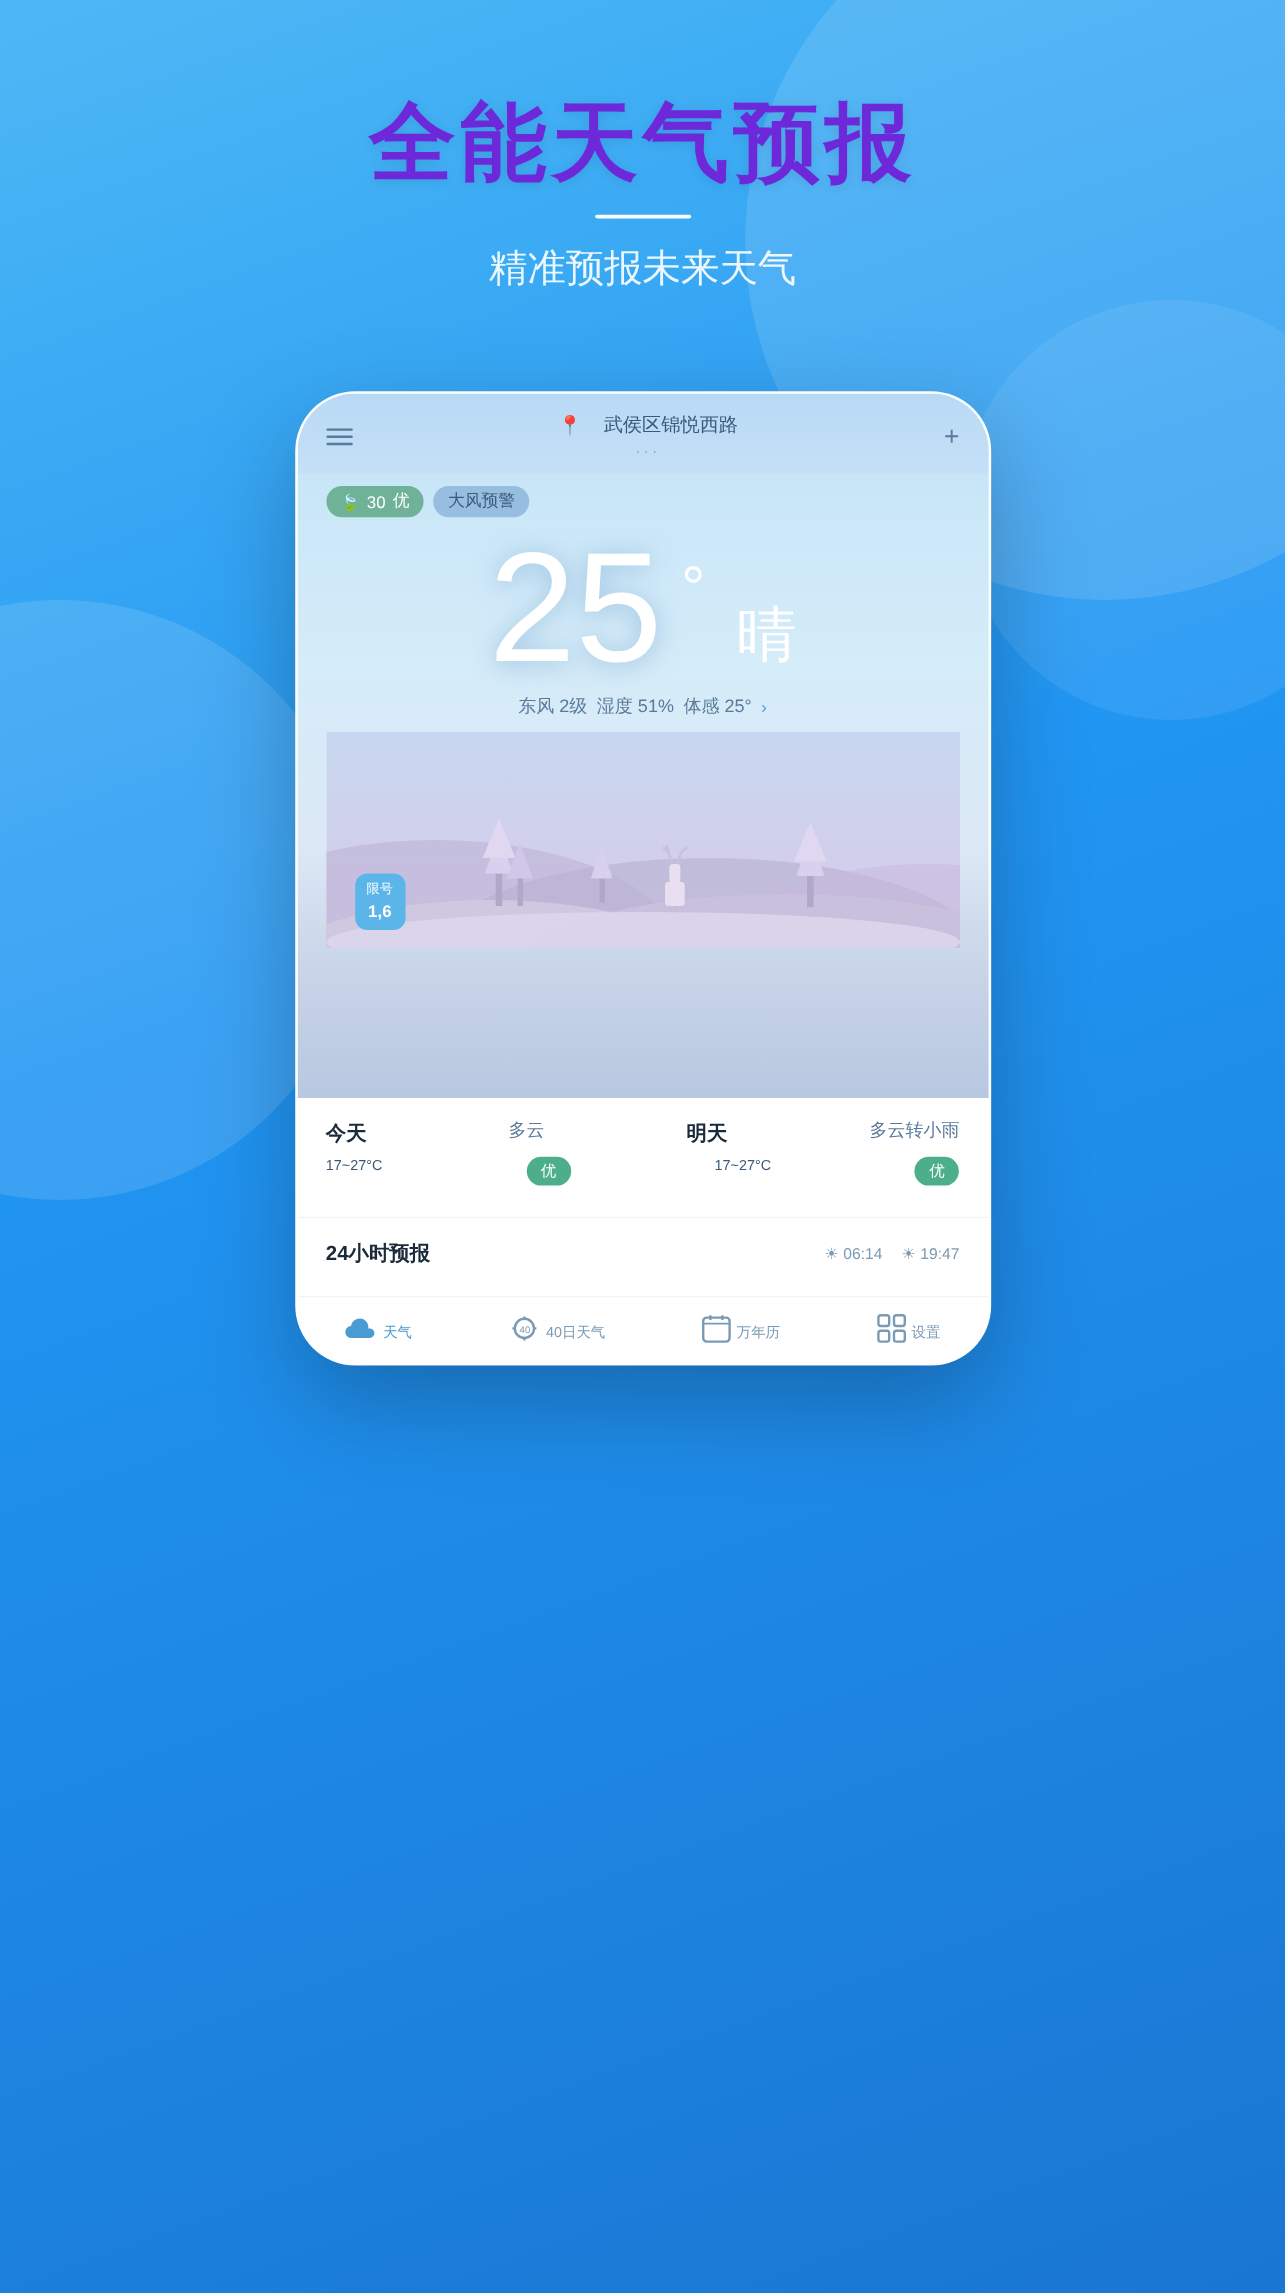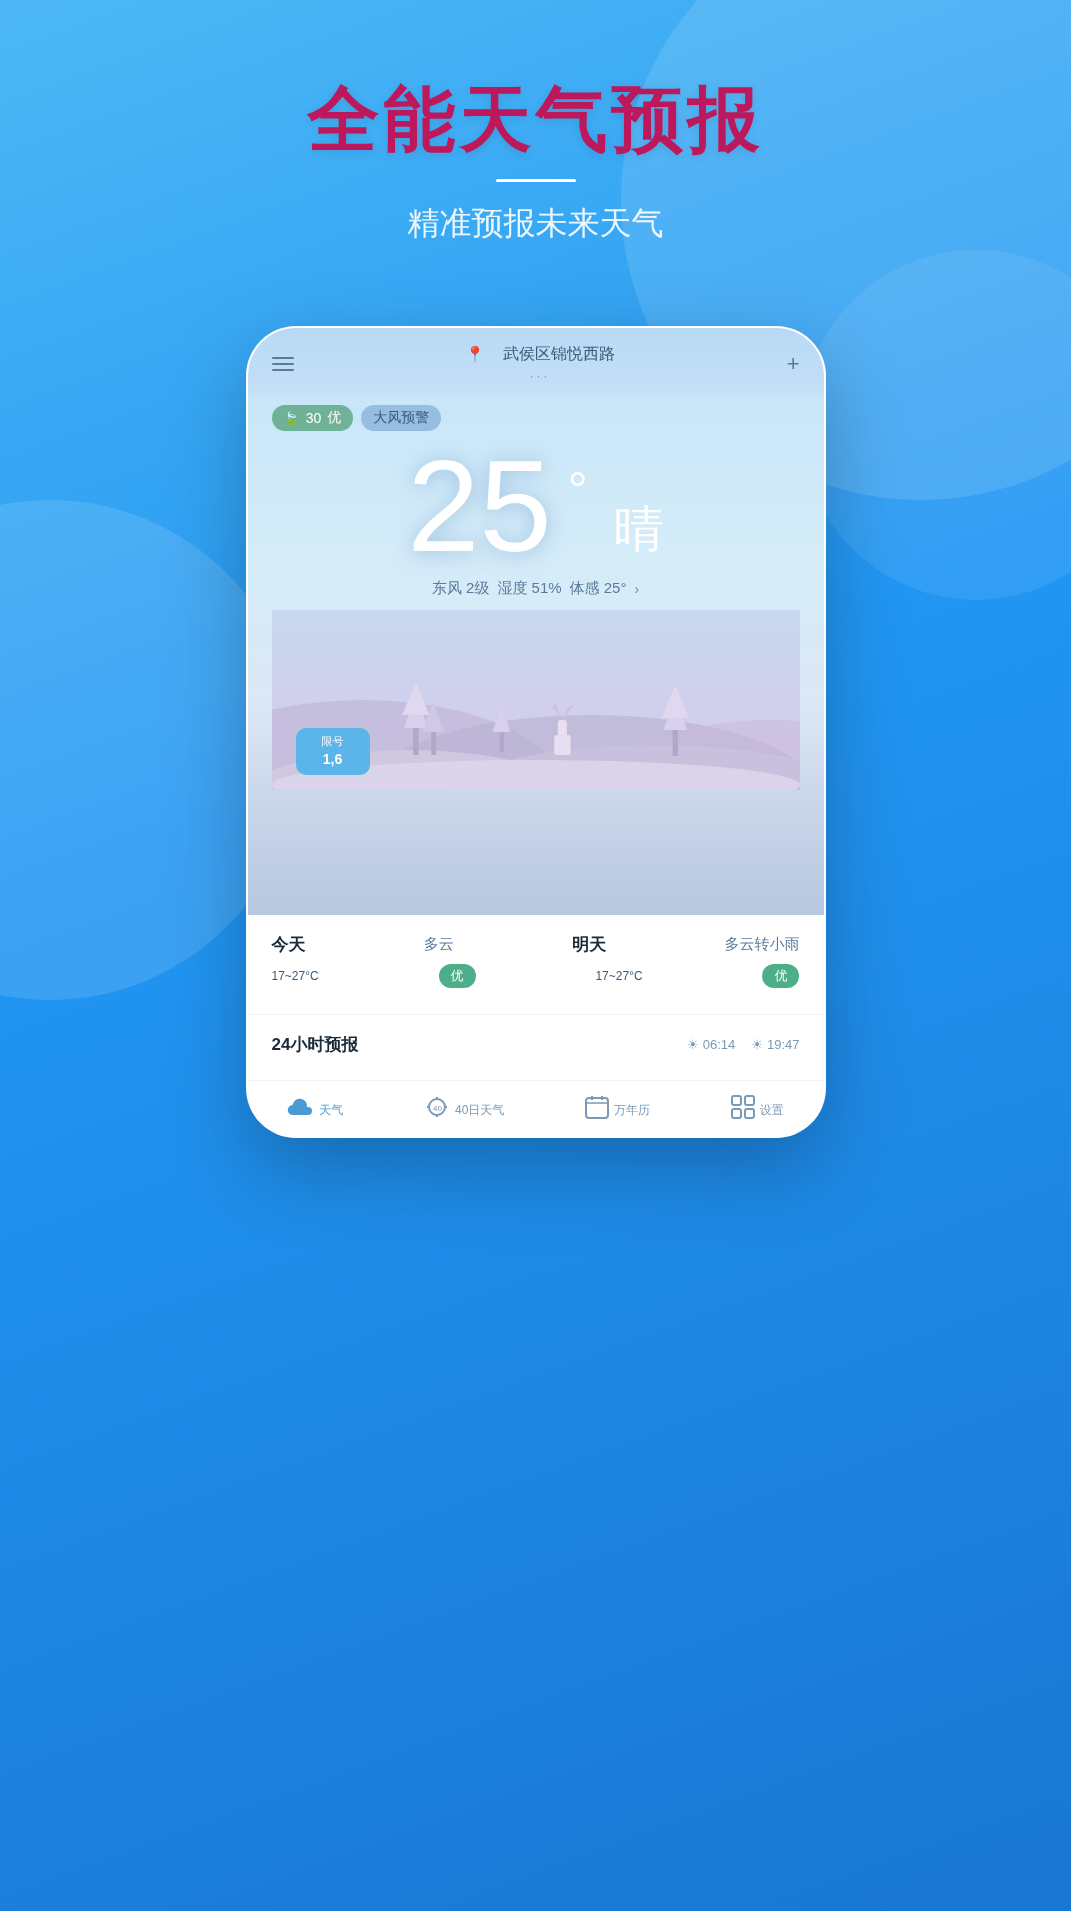--- a/index.html
+++ b/index.html
@@ -38,21 +38,21 @@
 
     .header-section {
       text-align: center;
       padding: 80px 40px 40px;
       z-index: 1;
       width: 100%;
     }
     .main-title {
       font-size: 72px;
       font-weight: 700;
-      color: #be185d;
+      color: #6d28d9;
       letter-spacing: 4px;
       line-height: 1.1;
       text-shadow: 0 2px 10px rgba(0,0,0,0.1);
     }
     .title-divider {
       width: 80px;
       height: 3px;
       background: white;
       margin: 20px auto;
       border-radius: 2px;
@@ -222,21 +222,21 @@
       height: 100%;
     }
 
     
     .limit-badge {
       position: absolute;
       bottom: 15px;
       left: 24px;
       background: #5bb5e8;
       border-radius: 10px;
-      padding: 6px 26px;
+      padding: 6px 10px;
       text-align: center;
       font-size: 13px;
       color: white;
       line-height: 1.4;
     }
     .limit-label {
       font-size: 11px;
     }
     .limit-num {
       font-size: 14px;
@@ -244,21 +244,20 @@
     }
 
     
     .forecast-section {
       background: white;
       padding: 18px 24px;
     }
     .forecast-row {
       display: flex;
       justify-content: space-between;
-      align-items: center;
       margin-bottom: 8px;
     }
     .forecast-day {
       font-size: 17px;
       font-weight: 600;
       color: #1a2a3a;
     }
     .forecast-condition {
       font-size: 15px;
       color: #5a7a9a;

